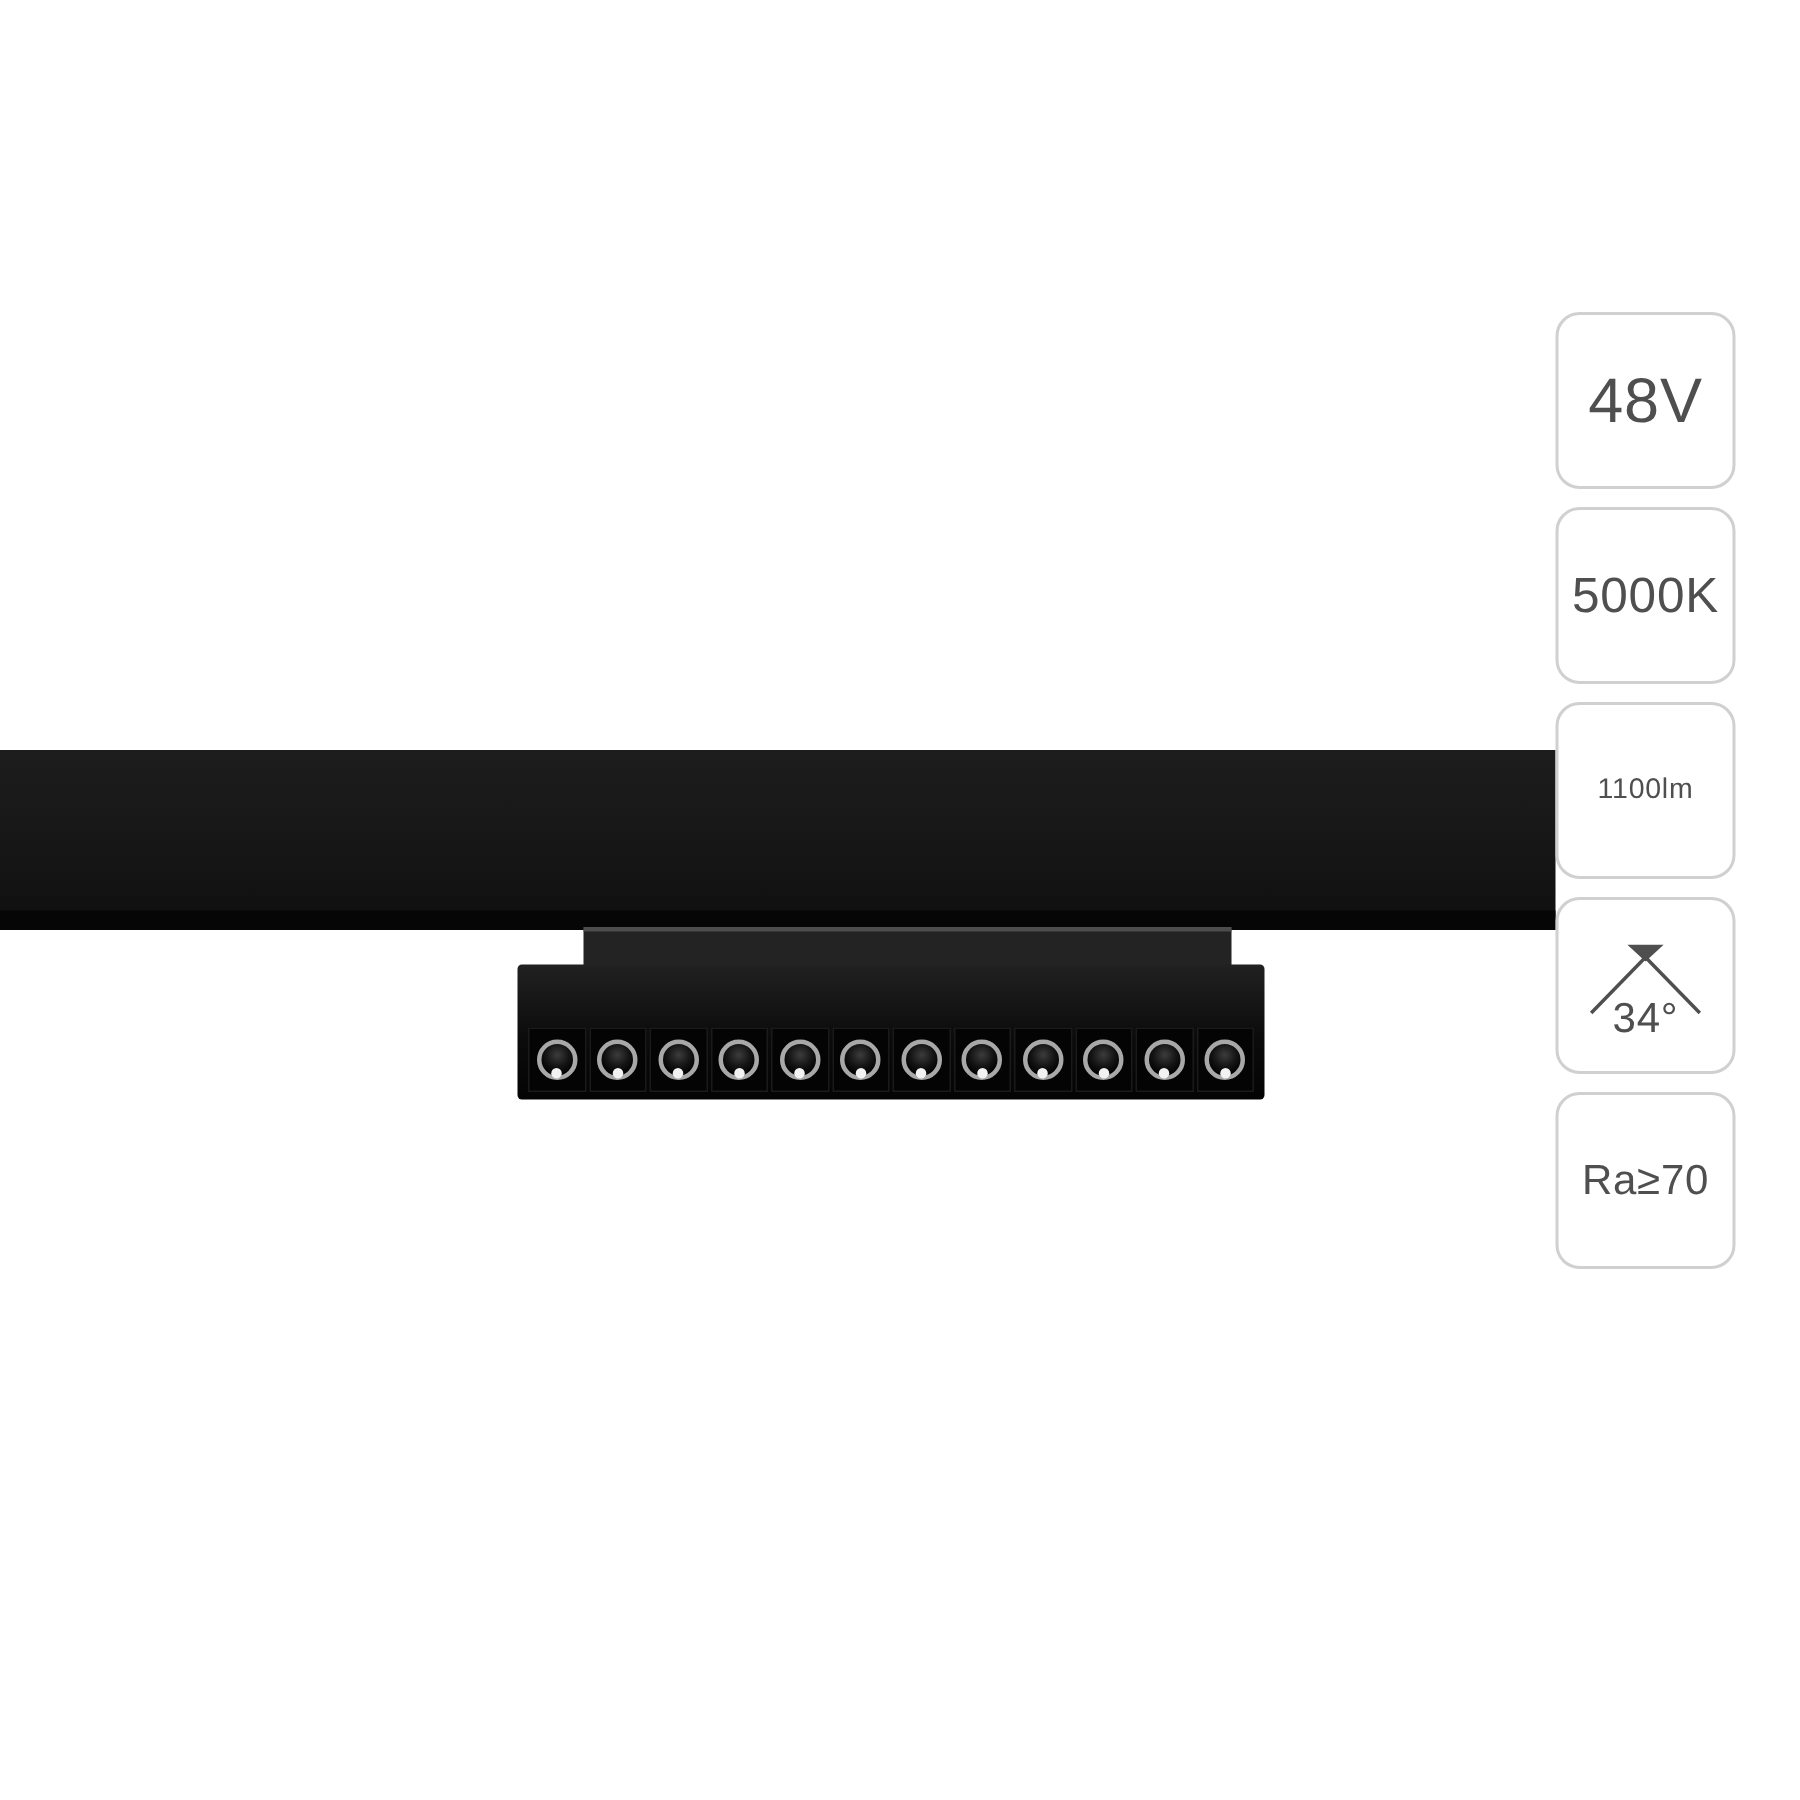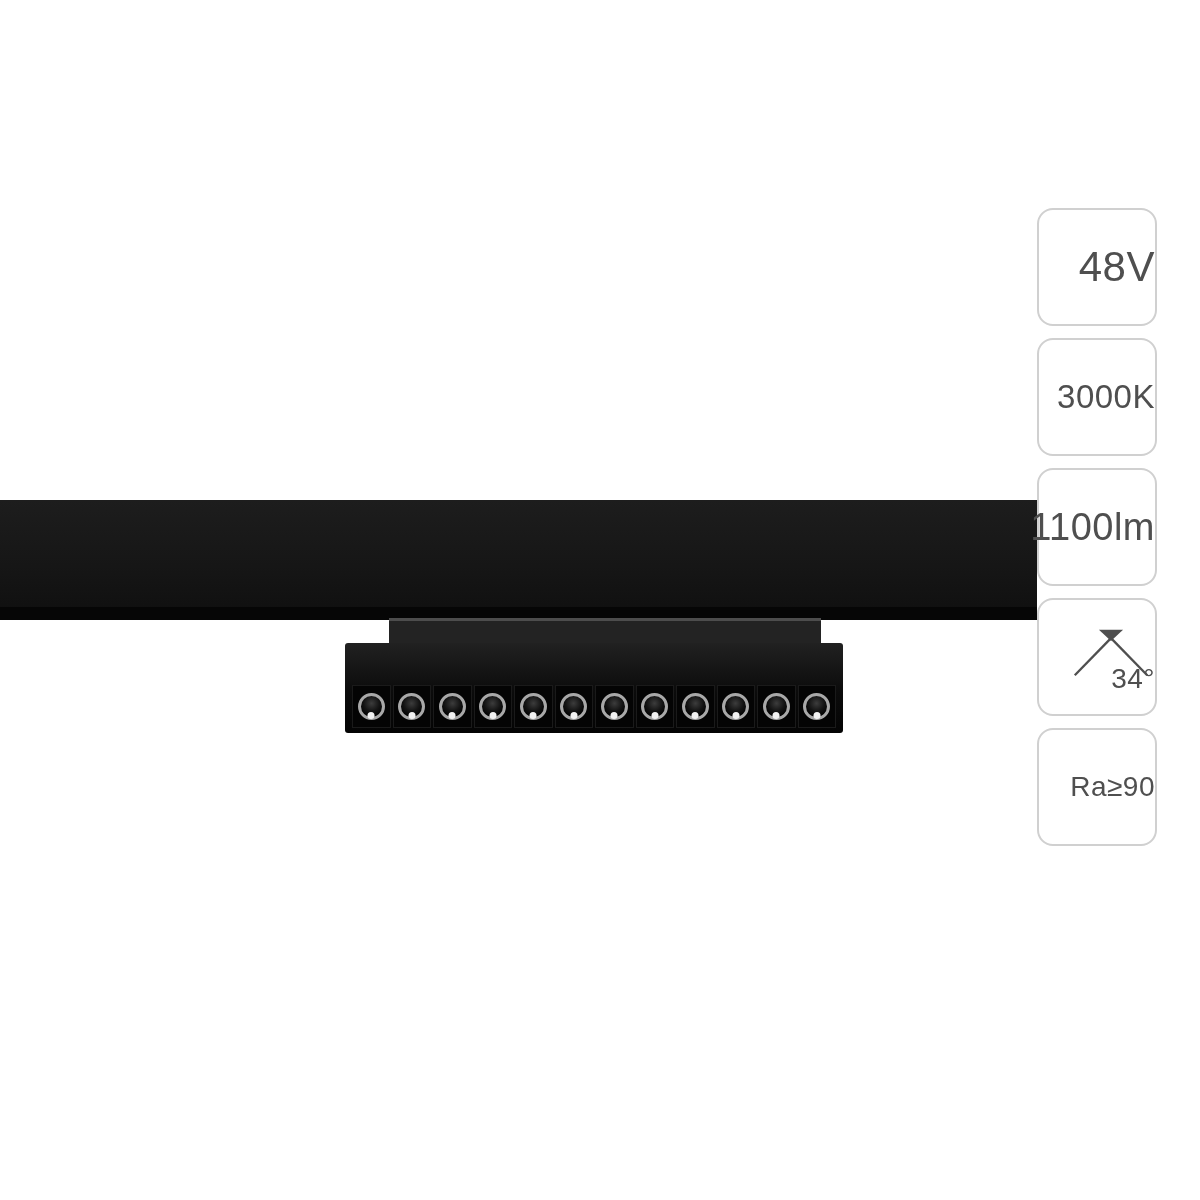--- a/index.html
+++ b/index.html
@@ -54,27 +54,27 @@
   
   .badges {
     position: absolute; top: 208px; right: 43px; width: 120px;
     display: flex; flex-direction: column; gap: 12px;
   }
   .badge {
     height: 118px; background: #ffffff;
     border: 2px solid var(--badge-border, #d0d0d0);
     border-radius: 16px;
     display: flex; flex-direction: column;
-    align-items: flex-end; justify-content: center;
+    align-items: center; justify-content: center;
     color: var(--badge-text, #4f4f4f);
     letter-spacing: 0.5px;
   }
   .badge-lg { font-size: 42px; }
   .badge-md { font-size: 33px; }
-  .badge-sm { font-size: 38px; }
+  .badge-sm { font-size: 19px; }
   .badge-xs { font-size: 28px; }
   .beam-icon { width: 88px; height: 52px; margin-top: 8px; }
   .beam-label { font-size: 28px; margin-top: -16px; }
 </style>
 </head>
 <body>
 
 <div class="stage">
 
   <div class="track">
@@ -124,34 +124,34 @@
   </div>
 
   <div class="badges">
 
     <div class="badge badge-lg">
       <span>48V</span>
     </div>
 
 
     <div class="badge badge-md">
-      <span>3000K</span>
+      <span>5000K</span>
     </div>
 
     <div class="badge badge-sm">
       <span>1100lm</span>
     </div>
 
     <div class="badge">
       <svg class="beam-icon" viewBox="0 0 88 56">
         <path d="M31 3 L57 3 L44 15 Z" fill="currentColor"></path>
         <line x1="44" y1="12" x2="5" y2="52" stroke="currentColor" stroke-width="2.5"></line>
         <line x1="44" y1="12" x2="83" y2="52" stroke="currentColor" stroke-width="2.5"></line>
       </svg>
       <span class="beam-label">34°</span>
     </div>
 
     <div class="badge badge-xs">
-      <span>Ra≥90</span>
+      <span>Ra≥70</span>
     </div>
 
   </div>
 </div>
 
 </body></html>

